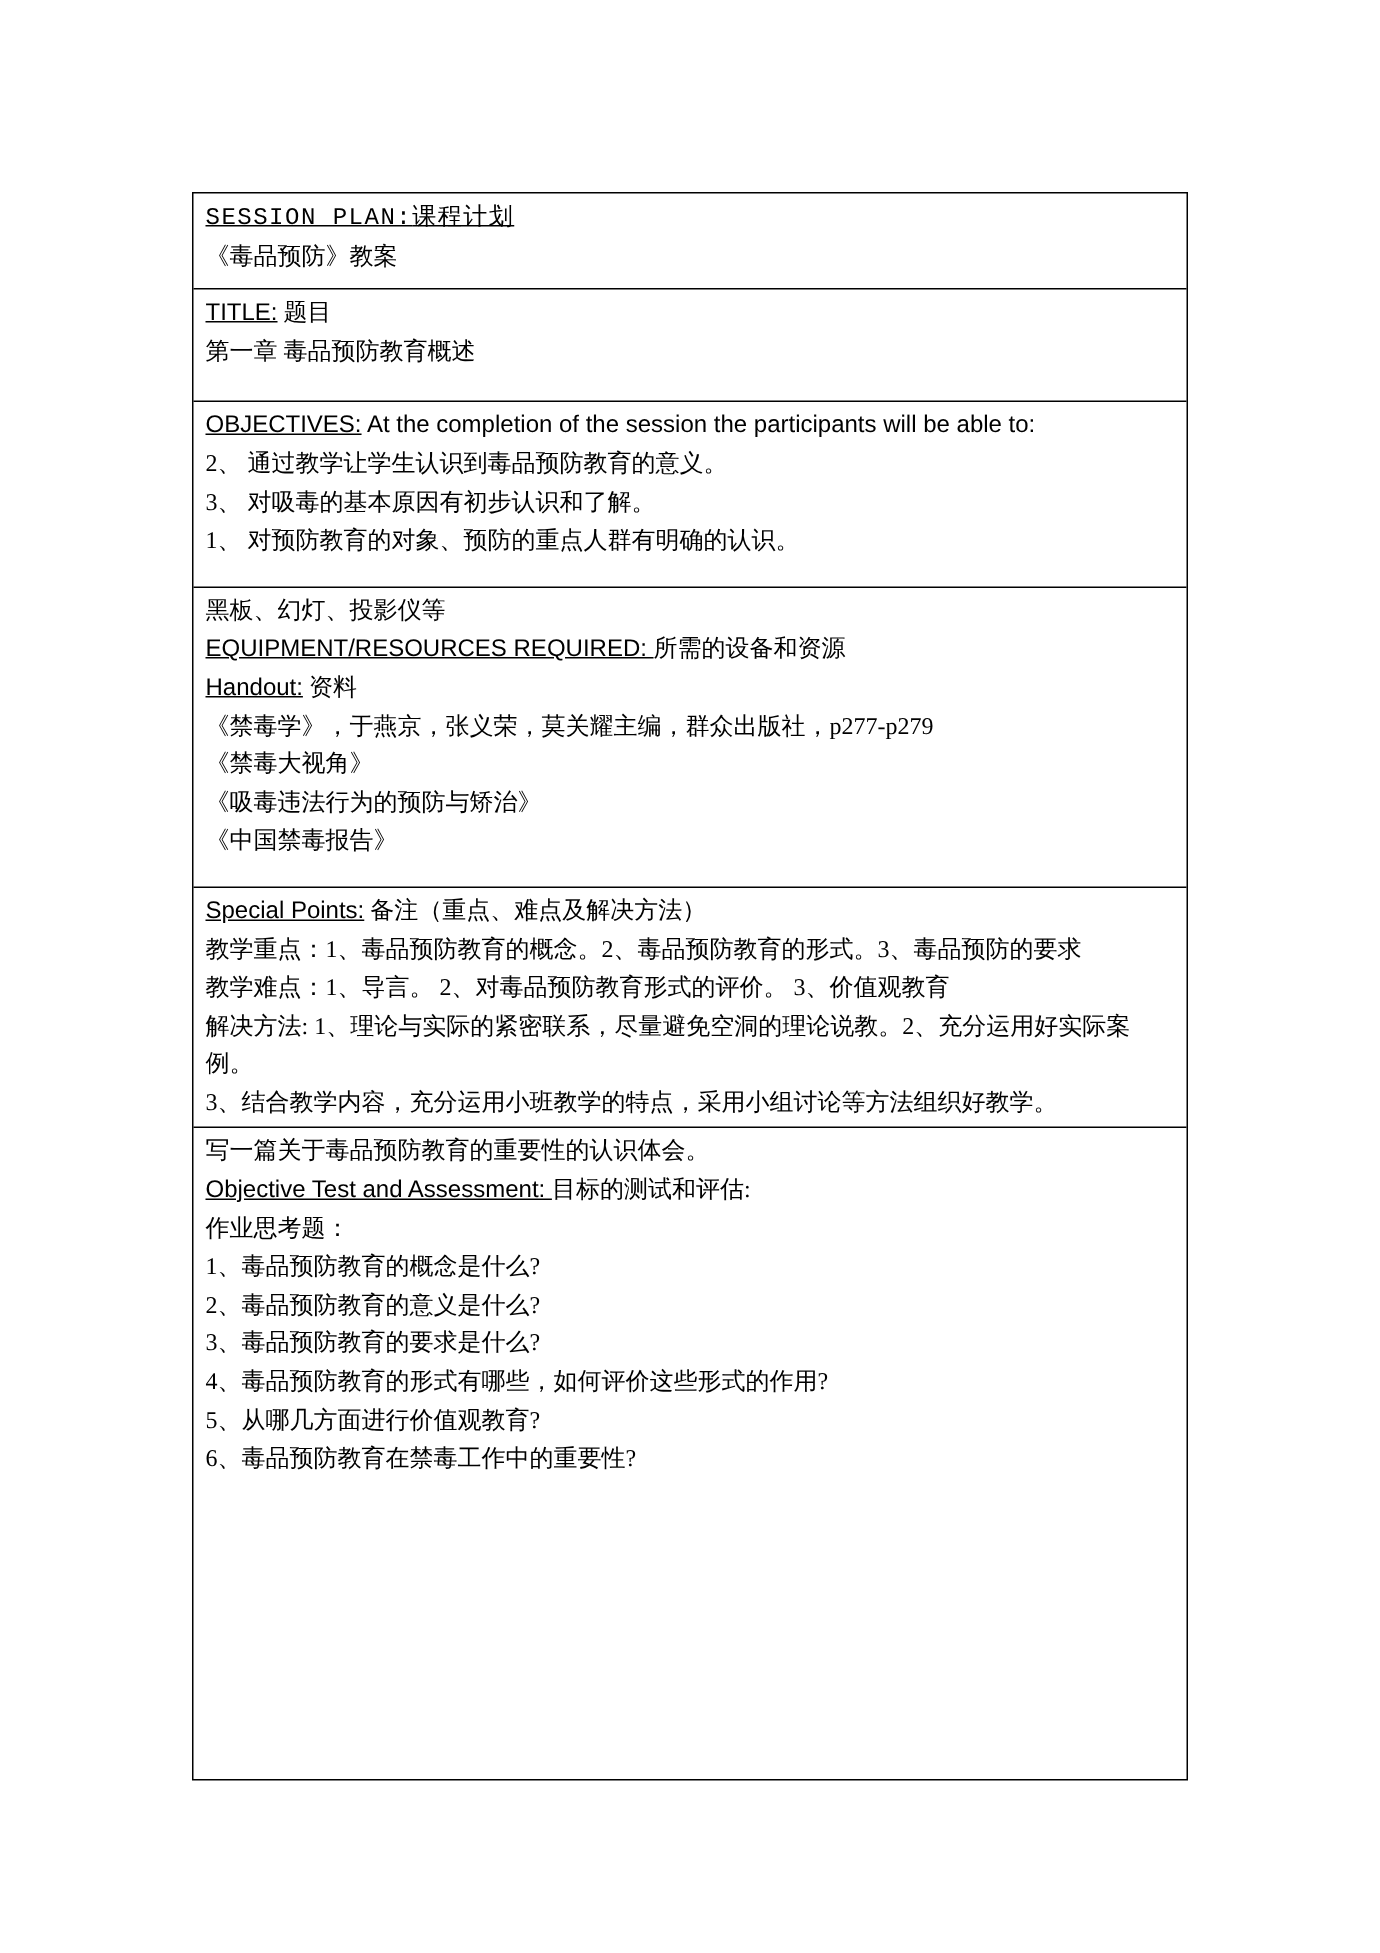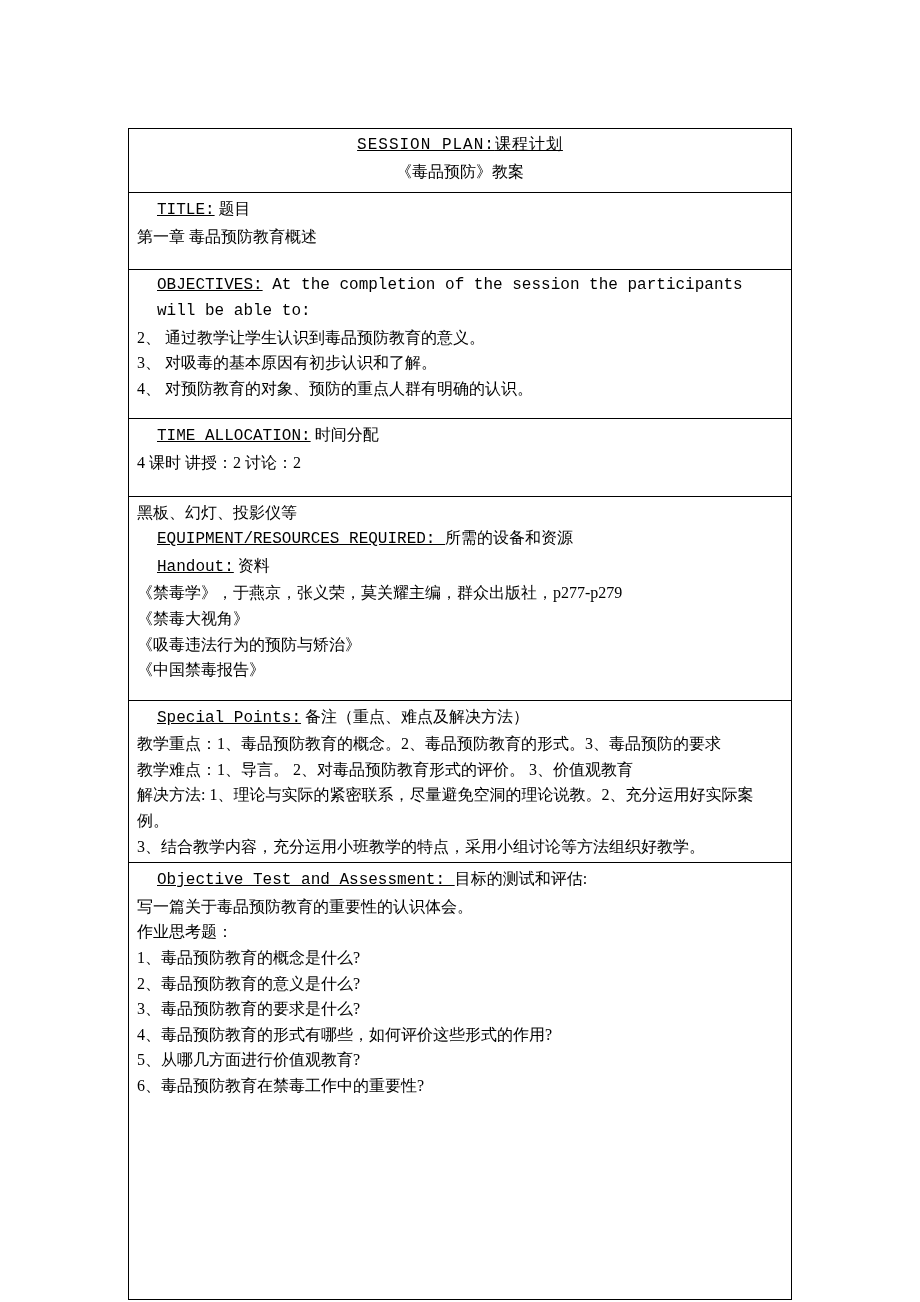--- a/index.html
+++ b/index.html
@@ -21,33 +21,32 @@
       width: 100%;
     }
     .section {
       border-bottom: 1px solid #000;
       padding: 3px 8px;
     }
     .section:last-child {
       border-bottom: none;
     }
     .header-section {
-      text-align: center;
+      text-align: left;
       padding: 4px 8px 8px 8px;
     }
     .header-line1 {
       font-family: "Courier New", monospace;
       letter-spacing: 1px;
     }
     .u {
       text-decoration: underline;
     }
     .mono {
-      font-family: Liberation Mono, monospace;
-      margin-left: 20px;
+      font-family: Liberation Sans, sans-serif;
     }
     p {
       line-height: 1.6;
       margin: 0;
     }
     .pad-bottom {
       padding-bottom: 20px;
     }
     .pad-bottom-sm {
       padding-bottom: 17px;
@@ -74,29 +73,23 @@
     </p>
     <p>第一章 毒品预防教育概述</p>
   </div>
 
   <div class="section pad-bottom-sm">
     <p class="mono">
       <span class="u">OBJECTIVES:</span><span> At the completion of the session the participants will be able to:</span>
     </p>
     <p>2、 通过教学让学生认识到毒品预防教育的意义。</p>
     <p>3、 对吸毒的基本原因有初步认识和了解。</p>
-    <p>4、 对预防教育的对象、预防的重点人群有明确的认识。</p>
+    <p>1、 对预防教育的对象、预防的重点人群有明确的认识。</p>
   </div>
 
-  <div class="section pad-bottom">
-    <p>
-      <span class="mono u">TIME  ALLOCATION:</span><span> 时间分配</span>
-    </p>
-    <p>4 课时   讲授：2   讨论：2</p>
-  </div>
 
   <div class="section pad-bottom-sm">
     <p>黑板、幻灯、投影仪等</p>
     <p>
       <span class="mono u">EQUIPMENT/RESOURCES REQUIRED: </span><span>所需的设备和资源</span>
     </p>
     <p>
       <span class="mono u">Handout:</span><span> 资料</span>
     </p>
     <p>《禁毒学》，于燕京，张义荣，莫关耀主编，群众出版社，p277-p279</p>
@@ -109,24 +102,24 @@
     <p>
       <span class="mono u">Special Points:</span><span> 备注（重点、难点及解决方法）</span>
     </p>
     <p>教学重点：1、毒品预防教育的概念。2、毒品预防教育的形式。3、毒品预防的要求</p>
     <p>教学难点：1、导言。 2、对毒品预防教育形式的评价。 3、价值观教育</p>
     <p>解决方法: 1、理论与实际的紧密联系，尽量避免空洞的理论说教。2、充分运用好实际案例。</p>
     <p>3、结合教学内容，充分运用小班教学的特点，采用小组讨论等方法组织好教学。</p>
   </div>
 
   <div class="section pad-bottom-lg">
+    <p>写一篇关于毒品预防教育的重要性的认识体会。</p>
     <p>
       <span class="mono u">Objective Test and Assessment: </span><span>目标的测试和评估:</span>
     </p>
-    <p>写一篇关于毒品预防教育的重要性的认识体会。</p>
     <p>作业思考题：</p>
     <p>1、毒品预防教育的概念是什么?</p>
     <p>2、毒品预防教育的意义是什么?</p>
     <p>3、毒品预防教育的要求是什么?</p>
     <p>4、毒品预防教育的形式有哪些，如何评价这些形式的作用?</p>
     <p>5、从哪几方面进行价值观教育?</p>
     <p>6、毒品预防教育在禁毒工作中的重要性?</p>
   </div>
 
 </div>

